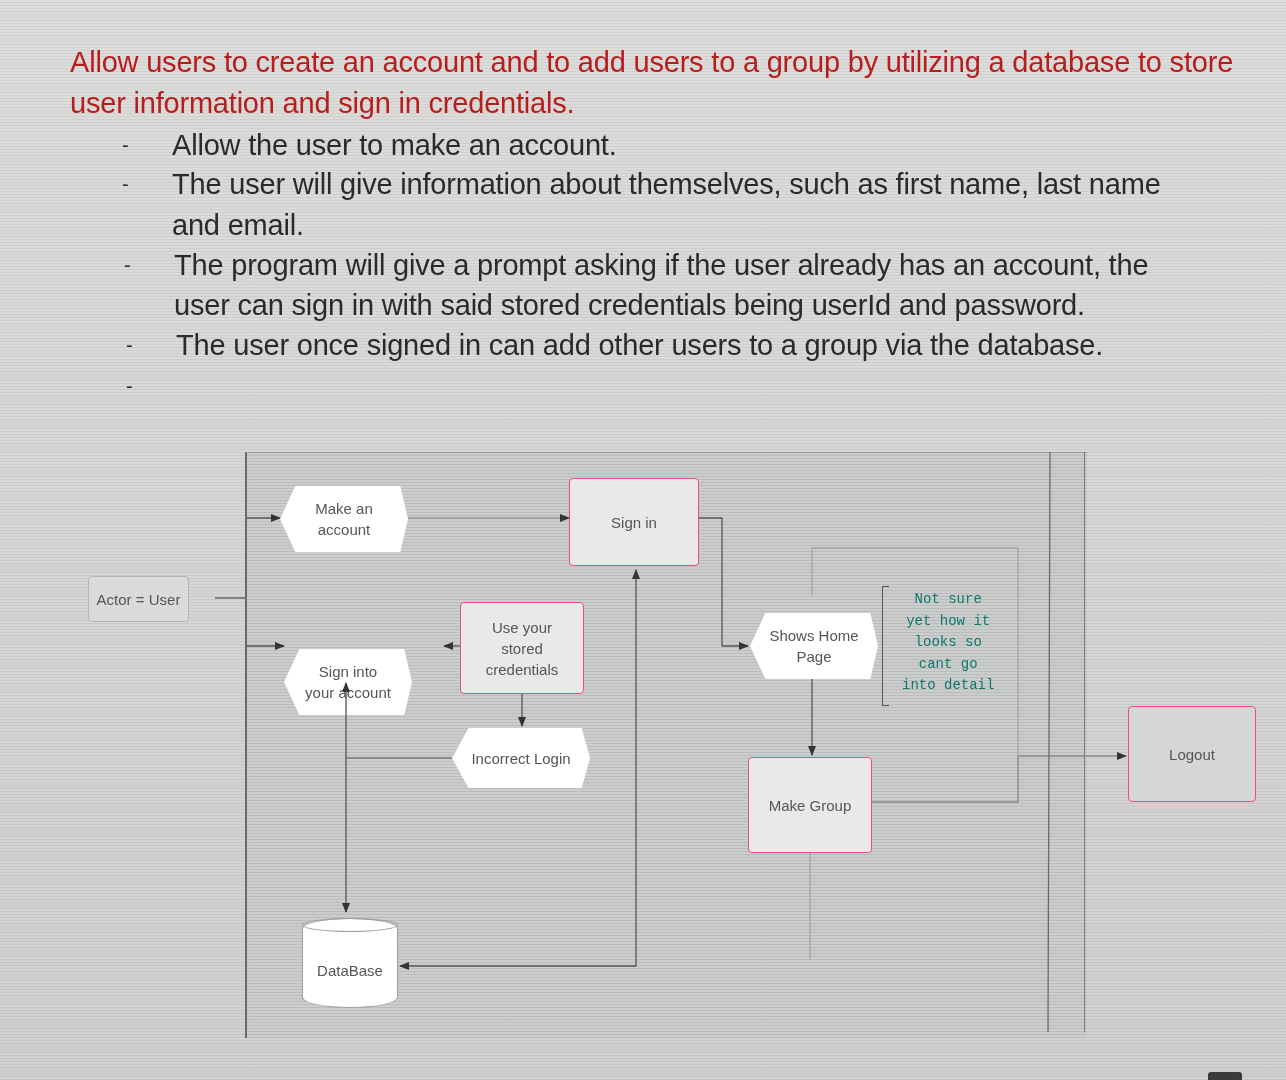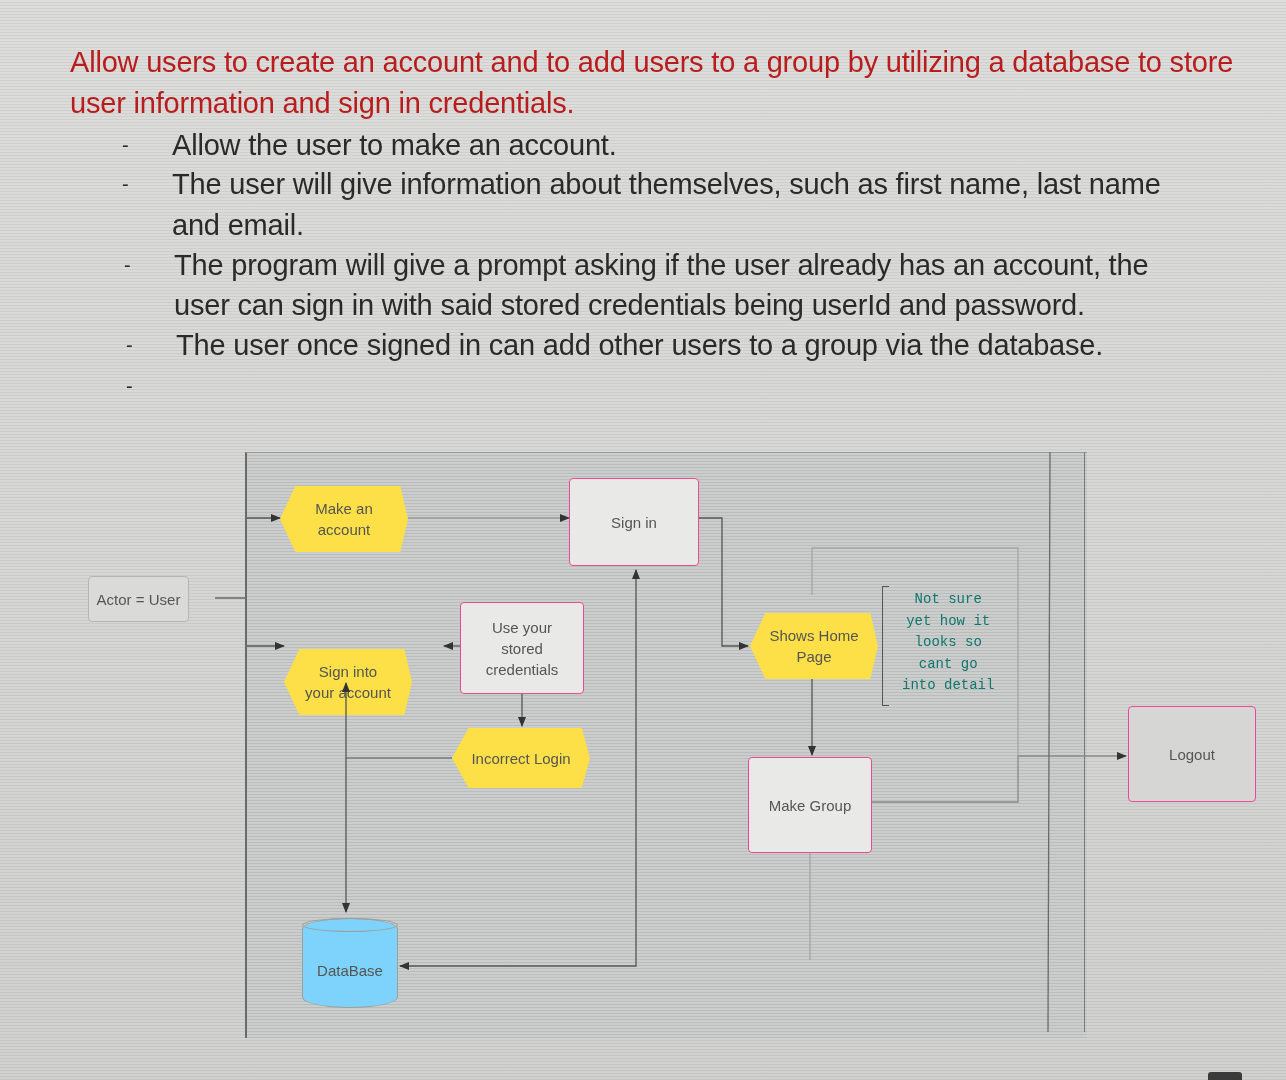--- a/index.html
+++ b/index.html
@@ -81,32 +81,32 @@
       line-height: 21px;
       color: #555;
       box-sizing: border-box;
     }
     .node-rect {
       background: #e9eae8;
       border: 1px solid #ec4899;
       border-radius: 4px;
     }
     .node-hex {
-      background: #fde047;
+      background: #ffffff;
       clip-path: polygon(12% 0, 94% 0, 100% 50%, 94% 100%, 12% 100%, 0 50%);
     }
     .node-plain {
       background: transparent;
       color: #0f766e;
       justify-content: flex-start;
       text-align: center;
       font-family: Liberation Mono, monospace;
     }
     .node-db {
-      background: #7dd3fc;
+      background: #ffffff;
       border: 1px solid #9d9f9d;
       border-radius: 50% / 12%;
     }
     .db-top {
       position: absolute;
       left: 302px;
       top: 918px;
       width: 96px;
       height: 14px;
       border-radius: 50%;

